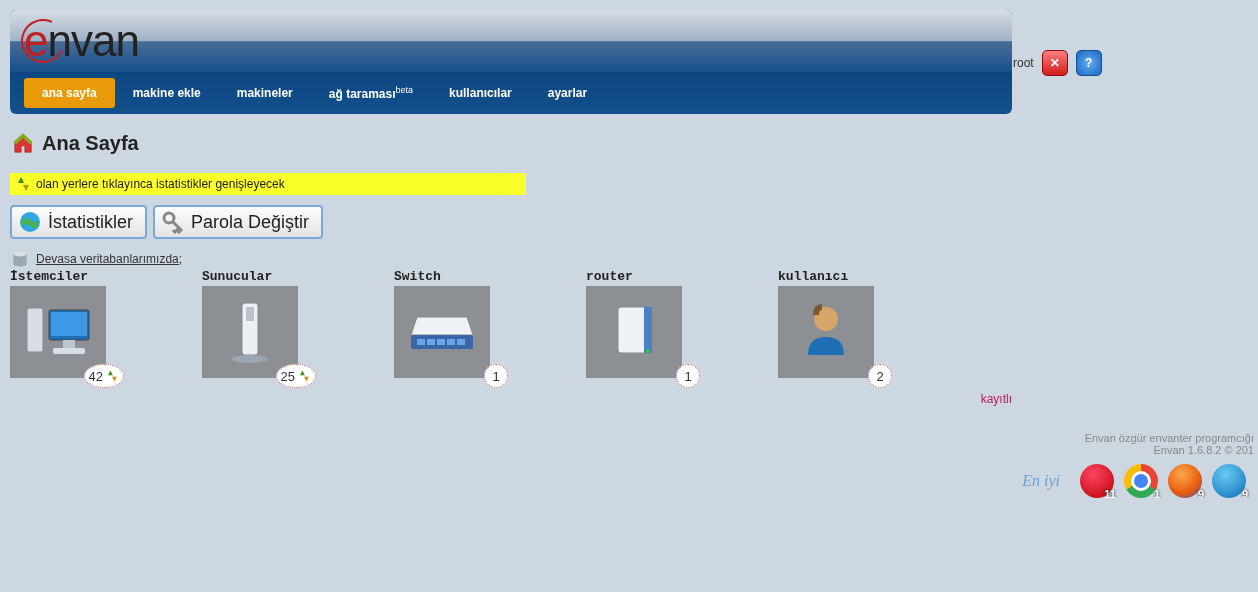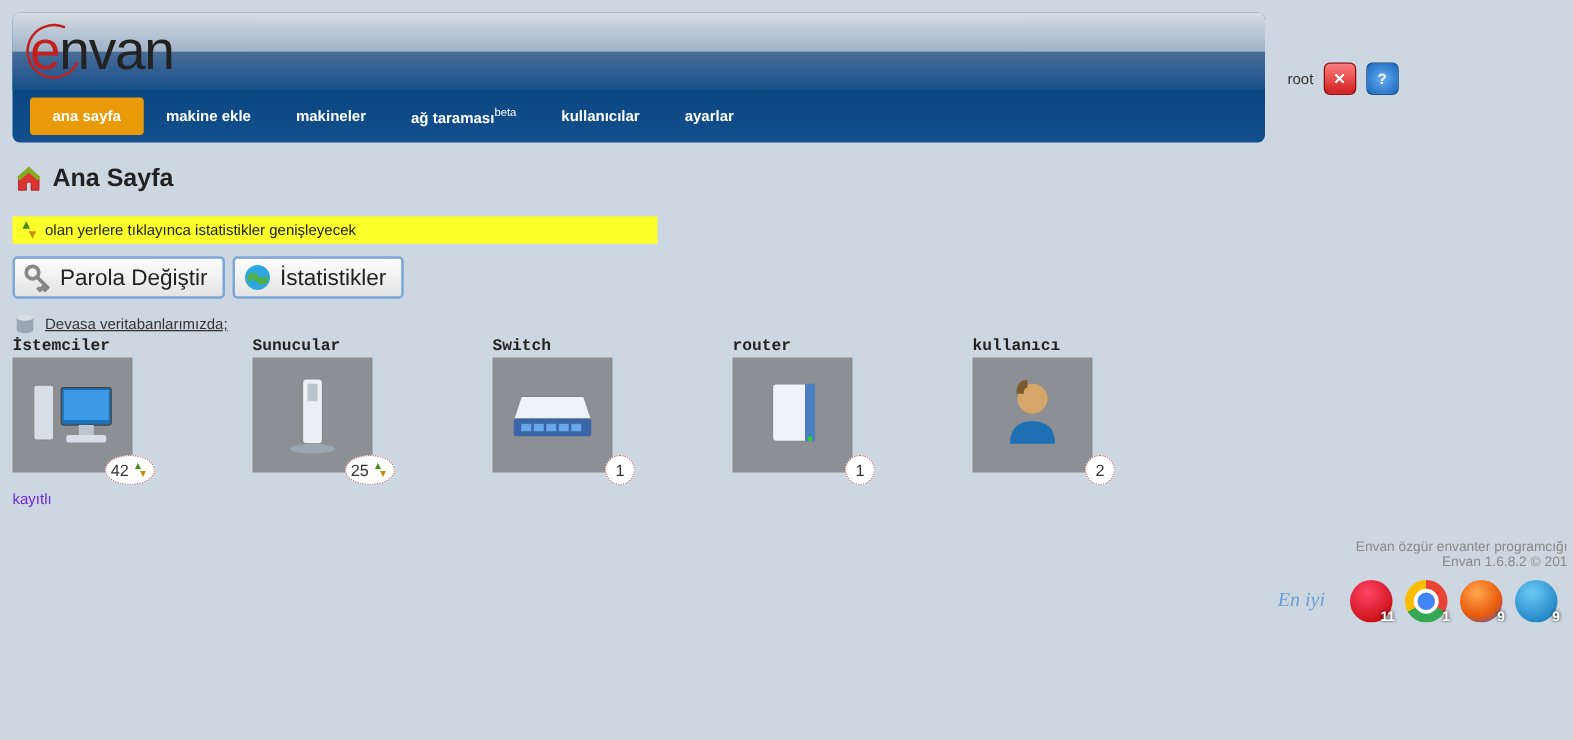--- a/index.html
+++ b/index.html
@@ -68,21 +68,21 @@
     position: relative;
   }
   .nav-item.active {
     background: #e89a08;
   }
   .nav-item sup { font-size: 9px; font-weight: normal; }
   .user-area {
     display: flex;
     align-items: center;
     gap: 8px;
-    padding: 40px 0 0 18px;
+    padding: 40px 0 0 1px;
   }
   .user-area .uname { color: #333; font-size: 12px; }
   .icon-btn {
     width: 26px; height: 26px;
     border-radius: 5px;
     display: inline-flex;
     align-items: center; justify-content: center;
     cursor: pointer;
   }
   .close-btn {
@@ -209,22 +209,23 @@
     font-size: 13px;
     font-family: sans-serif;
     border: 1px dotted #c06f6f;
     padding: 0 4px;
     gap:2px;
   }
   .badge .expand-icon { transform: scale(0.8); }
 
   .kayitli {
     font-size: 12px;
-    color: #6d28d9;
+    color: #be185d;
     margin-top: 14px;
+    text-align: right;
   }
 
   .footer {
     position: relative;
     width: 1258px;
     margin-left: -10px;
     margin-top: 26px;
     text-align: right;
     padding-right: 4px;
     font-size: 11px;
@@ -299,31 +300,31 @@
     </div>
 
     <div class="tip-bar">
       <span class="expand-icon"></span>
       <span>olan yerlere tıklayınca istatistikler genişleyecek</span>
     </div>
 
     <div class="tabs">
       <div class="tab">
         <svg class="tab-icon" viewBox="0 0 24 24">
+          <circle cx="12" cy="12" r="10" fill="#2ea7e0"></circle>
+          <path d="M4 10 Q8 6 12 10 Q16 14 20 10 L20 16 Q16 20 12 16 Q8 12 4 16 Z" fill="#4caf50"></path>
+        </svg>
+        <span>İstatistikler</span>
+      </div>
+      <div class="tab">
+        <svg class="tab-icon" viewBox="0 0 24 24">
           <circle cx="8" cy="8" r="5" fill="none" stroke="#888" stroke-width="3"></circle>
           <path d="M11 11 L20 20 L18 22 L16 20 L14 22 L12 20" fill="none" stroke="#888" stroke-width="3"></path>
         </svg>
         <span>Parola Değiştir</span>
-      </div>
-      <div class="tab">
-        <svg class="tab-icon" viewBox="0 0 24 24">
-          <circle cx="12" cy="12" r="10" fill="#2ea7e0"></circle>
-          <path d="M4 10 Q8 6 12 10 Q16 14 20 10 L20 16 Q16 20 12 16 Q8 12 4 16 Z" fill="#4caf50"></path>
-        </svg>
-        <span>İstatistikler</span>
       </div>
     </div>
 
     <div class="db-line">
       <svg width="20" height="20" viewBox="0 0 24 24">
         <ellipse cx="12" cy="6" rx="8" ry="3" fill="#bcc6d0"></ellipse>
         <path d="M4 6 L4 18 A8 3 0 0 0 20 18 L20 6" fill="#9aa6b2"></path>
         <ellipse cx="12" cy="6" rx="8" ry="3" fill="#d8dfe6"></ellipse>
       </svg>
       <span>Devasa veritabanlarımızda;</span>

